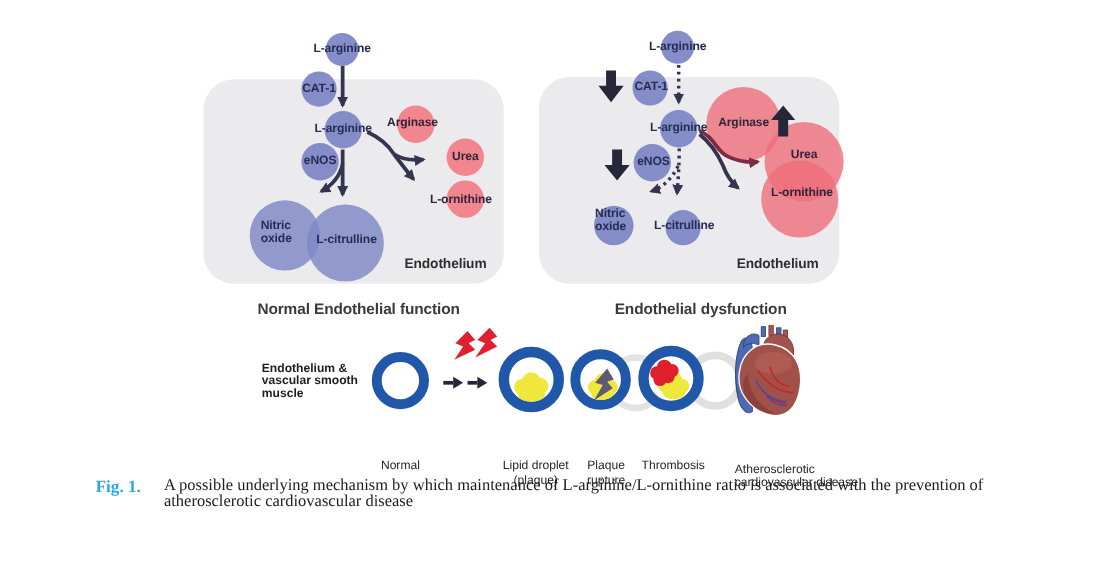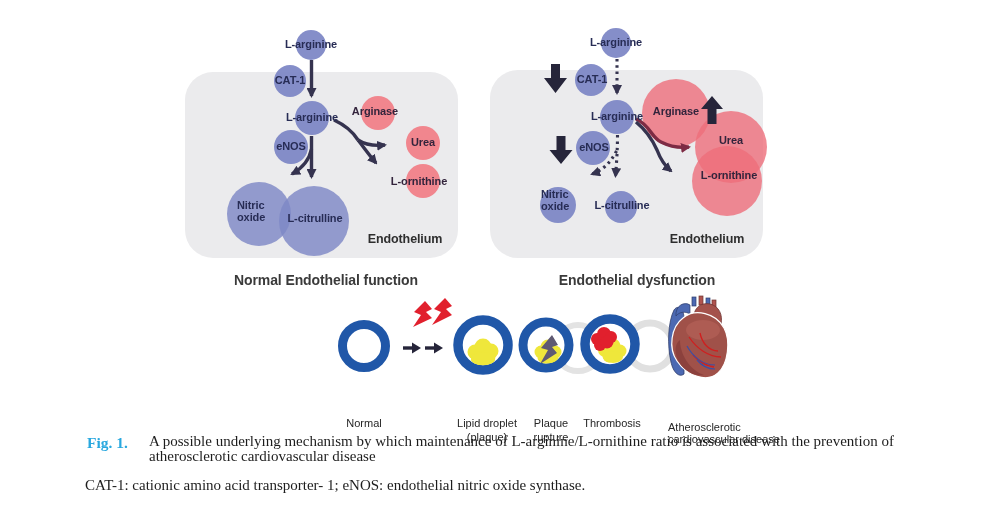--- a/index.html
+++ b/index.html
@@ -192,27 +192,29 @@
 <div class="lbl" style="left:594px;top:148px">eNOS</div>
 <div class="lbl tl" style="left:541px;top:189px">Nitric
 oxide</div>
 <div class="lbl" style="left:622px;top:206px">L-citrulline</div>
 <div class="lbl pink" style="left:676px;top:112px">Arginase</div>
 <div class="lbl pink" style="left:731px;top:141px">Urea</div>
 <div class="lbl pink" style="left:729px;top:176px">L-ornithine</div>
 <div class="lbl big" style="left:707px;top:240px">Endothelium</div>
 <div class="lbl cap" style="left:637px;top:281px">Endothelial dysfunction</div>
 
+<div class="axis" style="left:238px;top:330px">Endothelium &amp;
+vascular smooth
+muscle</div>
 <div class="stage" style="left:364px;top:384px">Normal</div>
 <div class="stage" style="left:487px;top:384px">Lipid droplet
 (plaque)</div>
 <div class="stage" style="left:551px;top:384px">Plaque
 rupture</div>
 <div class="stage" style="left:612px;top:384px">Thrombosis</div>
 <div class="stage tl" style="left:668px;top:388px">Atherosclerotic
 cardiovascular disease</div>
 
 <div class="serif tag" style="left:53px;top:435px">Fig. 1.</div>
 <div class="serif" style="left:115px;top:434px;width:900px">A possible underlying mechanism by which maintenance of L-arginine/L-ornithine ratio is associated with the prevention of
 atherosclerotic cardiovascular disease</div>
-<div class="serif" style="left:51px;top:478px">CAT-1: cationic amino acid transporter- 1; eNOS: endothelial nitric oxide synthase.</div>
 
 </div>
 
 </body></html>

